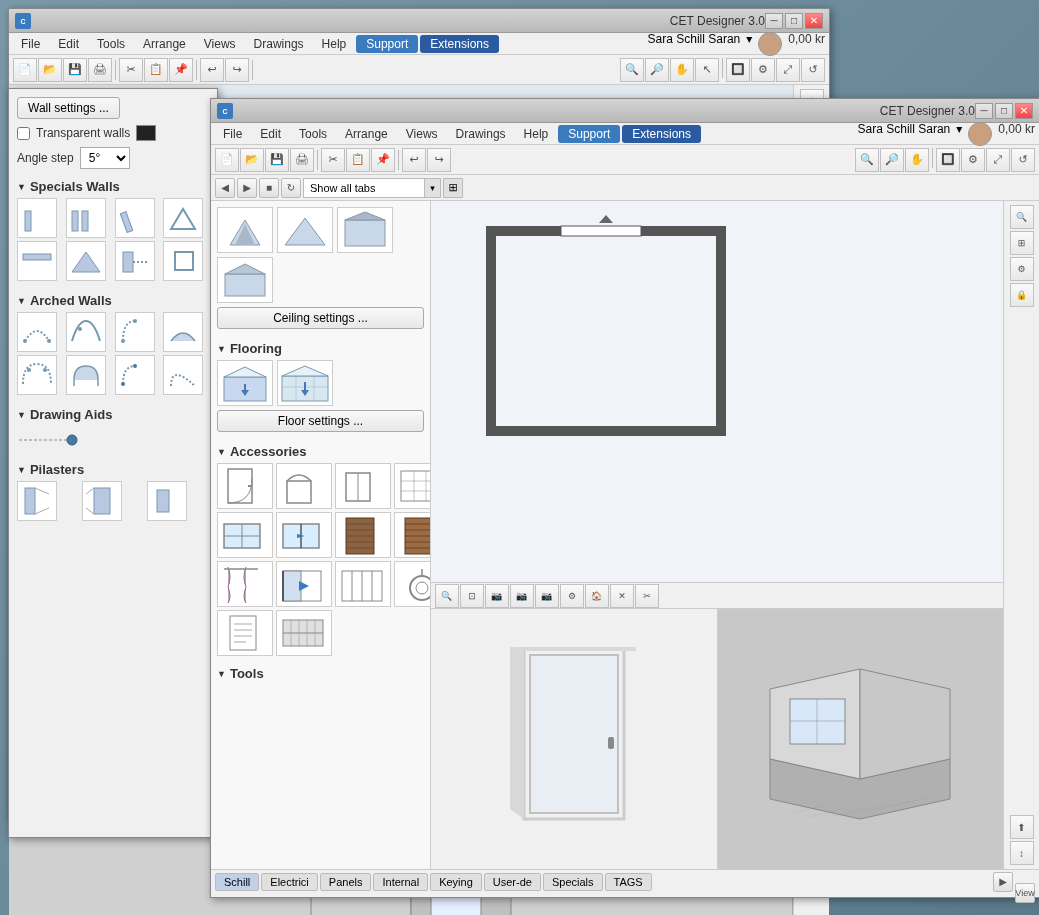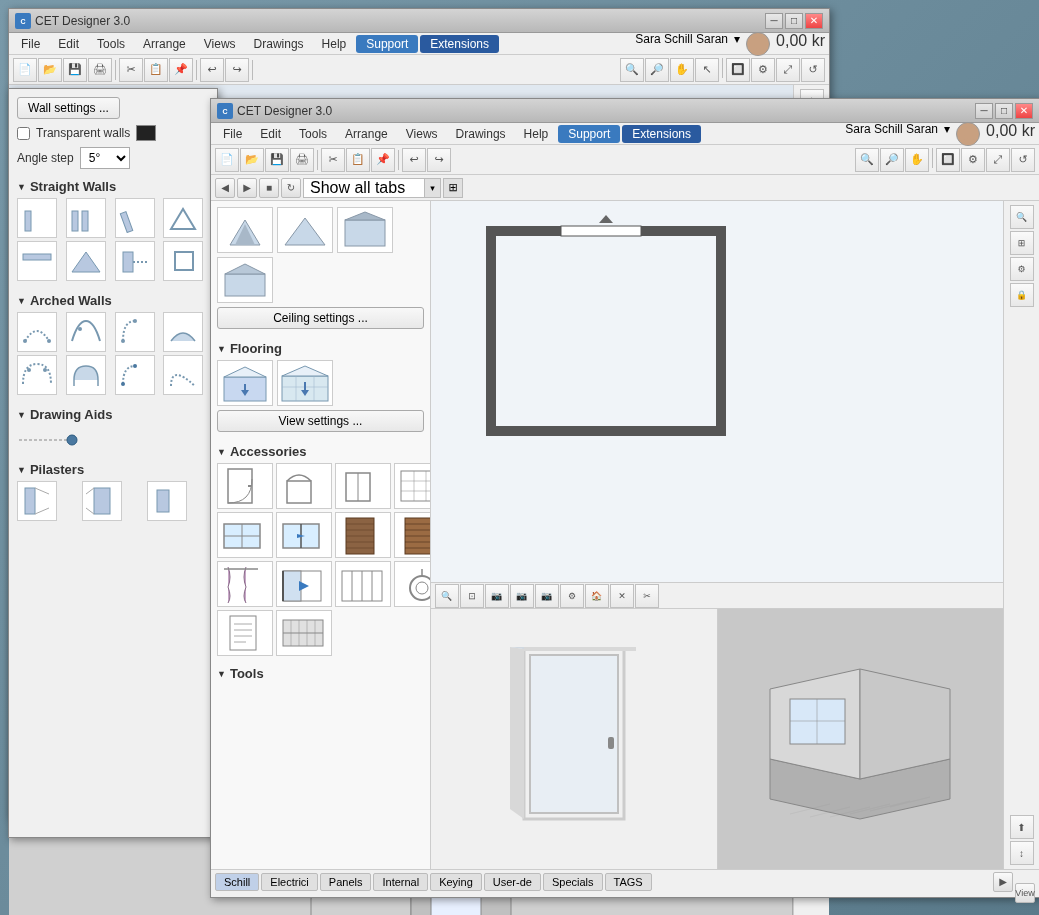--- a/index.html
+++ b/index.html
@@ -14,20 +14,21 @@
     }
 
     .title-bar {
       height: 24px;
       background: linear-gradient(to bottom, #d4d4d4, #b8b8b8);
       display: flex;
       align-items: center;
       padding: 0 6px;
       border-bottom: 1px solid #999;
       user-select: none;
+      text-align: right;
     }
     .title-bar .app-icon {
       width: 16px; height: 16px;
       background: #3a7abf;
       border-radius: 2px;
       margin-right: 4px;
       font-size: 9px;
       color: white;
       display: flex; align-items: center; justify-content: center;
       font-weight: bold;
@@ -87,21 +88,21 @@
     }
     .user-avatar {
       width: 24px; height: 24px;
       border-radius: 50%;
       background: #c8a080;
       border: 1px solid #999;
       overflow: hidden;
       display: flex; align-items: center; justify-content: center;
     }
     .price-tag {
-      font-size: 16px;
+      font-size: 12px;
       color: #333;
     }
 
     
     .toolbar {
       height: 30px;
       background: #f0f0f0;
       border-bottom: 1px solid #ccc;
       display: flex;
       align-items: center;
@@ -321,21 +322,21 @@
 
     .dropdown-combo {
       display: flex;
       align-items: center;
       border: 1px solid #bbb;
       background: white;
       height: 20px;
     }
     .combo-text {
       padding: 0 6px;
-      font-size: 16px;
+      font-size: 11px;
       min-width: 120px;
     }
     .combo-btn {
       width: 16px; height: 18px;
       background: #e0e0e0;
       border-left: 1px solid #bbb;
       display: flex; align-items: center; justify-content: center;
       font-size: 9px;
       cursor: pointer;
     }
@@ -499,21 +500,21 @@
       <select class="angle-select">
         <option>5°</option>
         <option>10°</option>
         <option>15°</option>
         <option>45°</option>
       </select>
     </div>
 
     
     <div class="section-header">
-      <span>Straight Walls</span>
+      <span>Specials Walls</span>
     </div>
     <div class="wall-grid">
 
       <div class="wall-item">
         <svg width="32" height="30">
             <rect x="4" y="8" width="6" height="20" fill="#b8c8e0" stroke="#7898b0" stroke-width="1"></rect>
           </svg>
       </div>
 
       <div class="wall-item">
@@ -794,21 +795,21 @@
             <line x1="35" y1="14" x2="35" y2="39" stroke="#9ab0c8" stroke-width="0.5"></line>
             <line x1="3" y1="25" x2="49" y2="25" stroke="#9ab0c8" stroke-width="0.5"></line>
 
             <line x1="26" y1="20" x2="26" y2="32" stroke="#4a78b0" stroke-width="2"></line>
             <polygon points="22,28 26,34 30,28" fill="#4a78b0"></polygon>
           </svg>
         </div>
       </div>
 
       
-      <button class="settings-btn" style="width:100%;margin-bottom:8px;">View settings ...</button>
+      <button class="settings-btn" style="width:100%;margin-bottom:8px;">Floor settings ...</button>
 
       
       <div class="section-header">
         <span>Accessories</span>
       </div>
       <div class="accessory-grid">
 
         <div class="acc-item">
           <svg width="50" height="42">
               <rect x="8" y="4" width="24" height="34" fill="none" stroke="#888" stroke-width="1.5"></rect>

